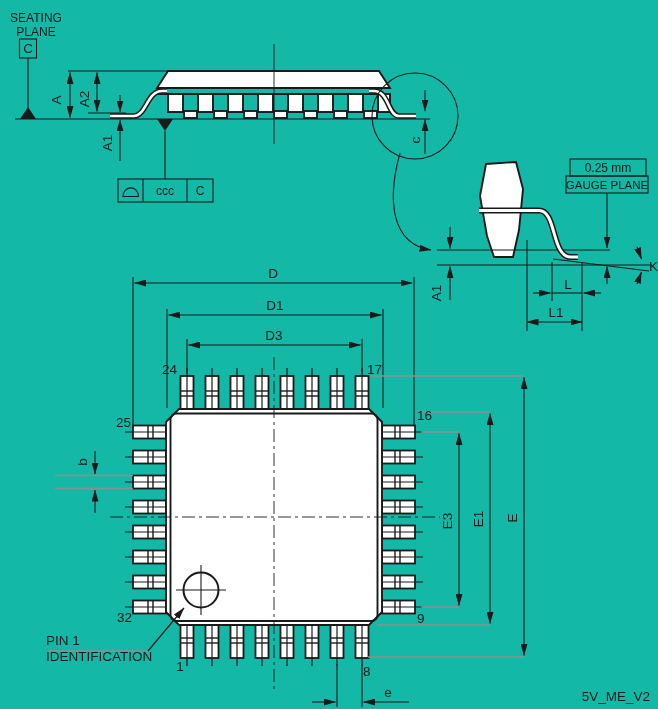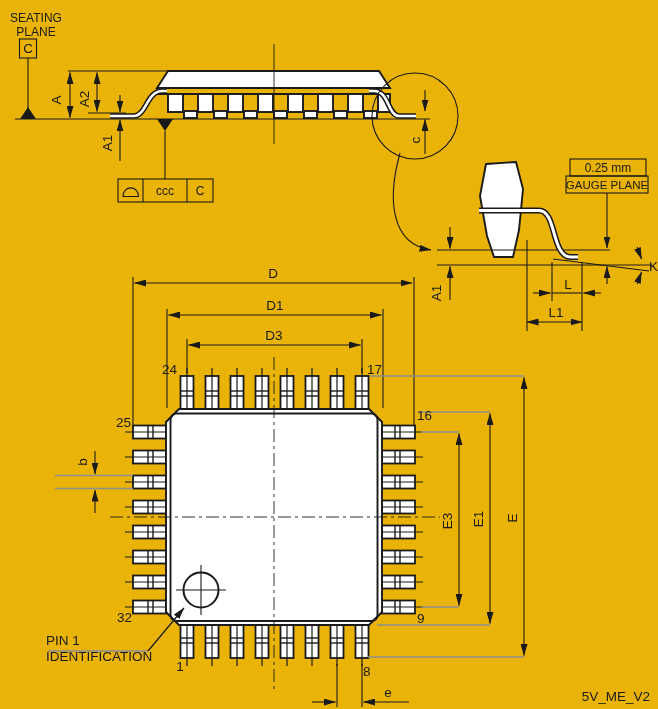--- a/index.html
+++ b/index.html
@@ -1,16 +1,16 @@
 <!DOCTYPE html>
 <html><head>
 <meta charset="utf-8">
 <style>
   html,body{margin:0;padding:0;background:#fff;}
-  .stage{position:relative;width:658px;height:709px;background:#eab308;overflow:hidden;
+  .stage{position:relative;width:658px;height:709px;background:#14b8a6;overflow:hidden;
          font-family:"Liberation Sans", sans-serif;}
   svg{position:absolute;left:0;top:0;}
   svg text{font-family:"Liberation Sans", sans-serif;fill:#1a1a1a;}
   .lbl{font-size:13.5px;}
   .sm{font-size:12px;}
   .outline{stroke:#1a1a1a;stroke-width:1.9;fill:none;}
   .outlineW{stroke:#1a1a1a;stroke-width:1.9;fill:#fff;}
   .thin{stroke:#1a1a1a;stroke-width:1.1;fill:none;}
   .dim{stroke:#1a1a1a;stroke-width:1.1;fill:none;}
   .gray{stroke:#8f8f8f;stroke-width:1.4;fill:none;}

